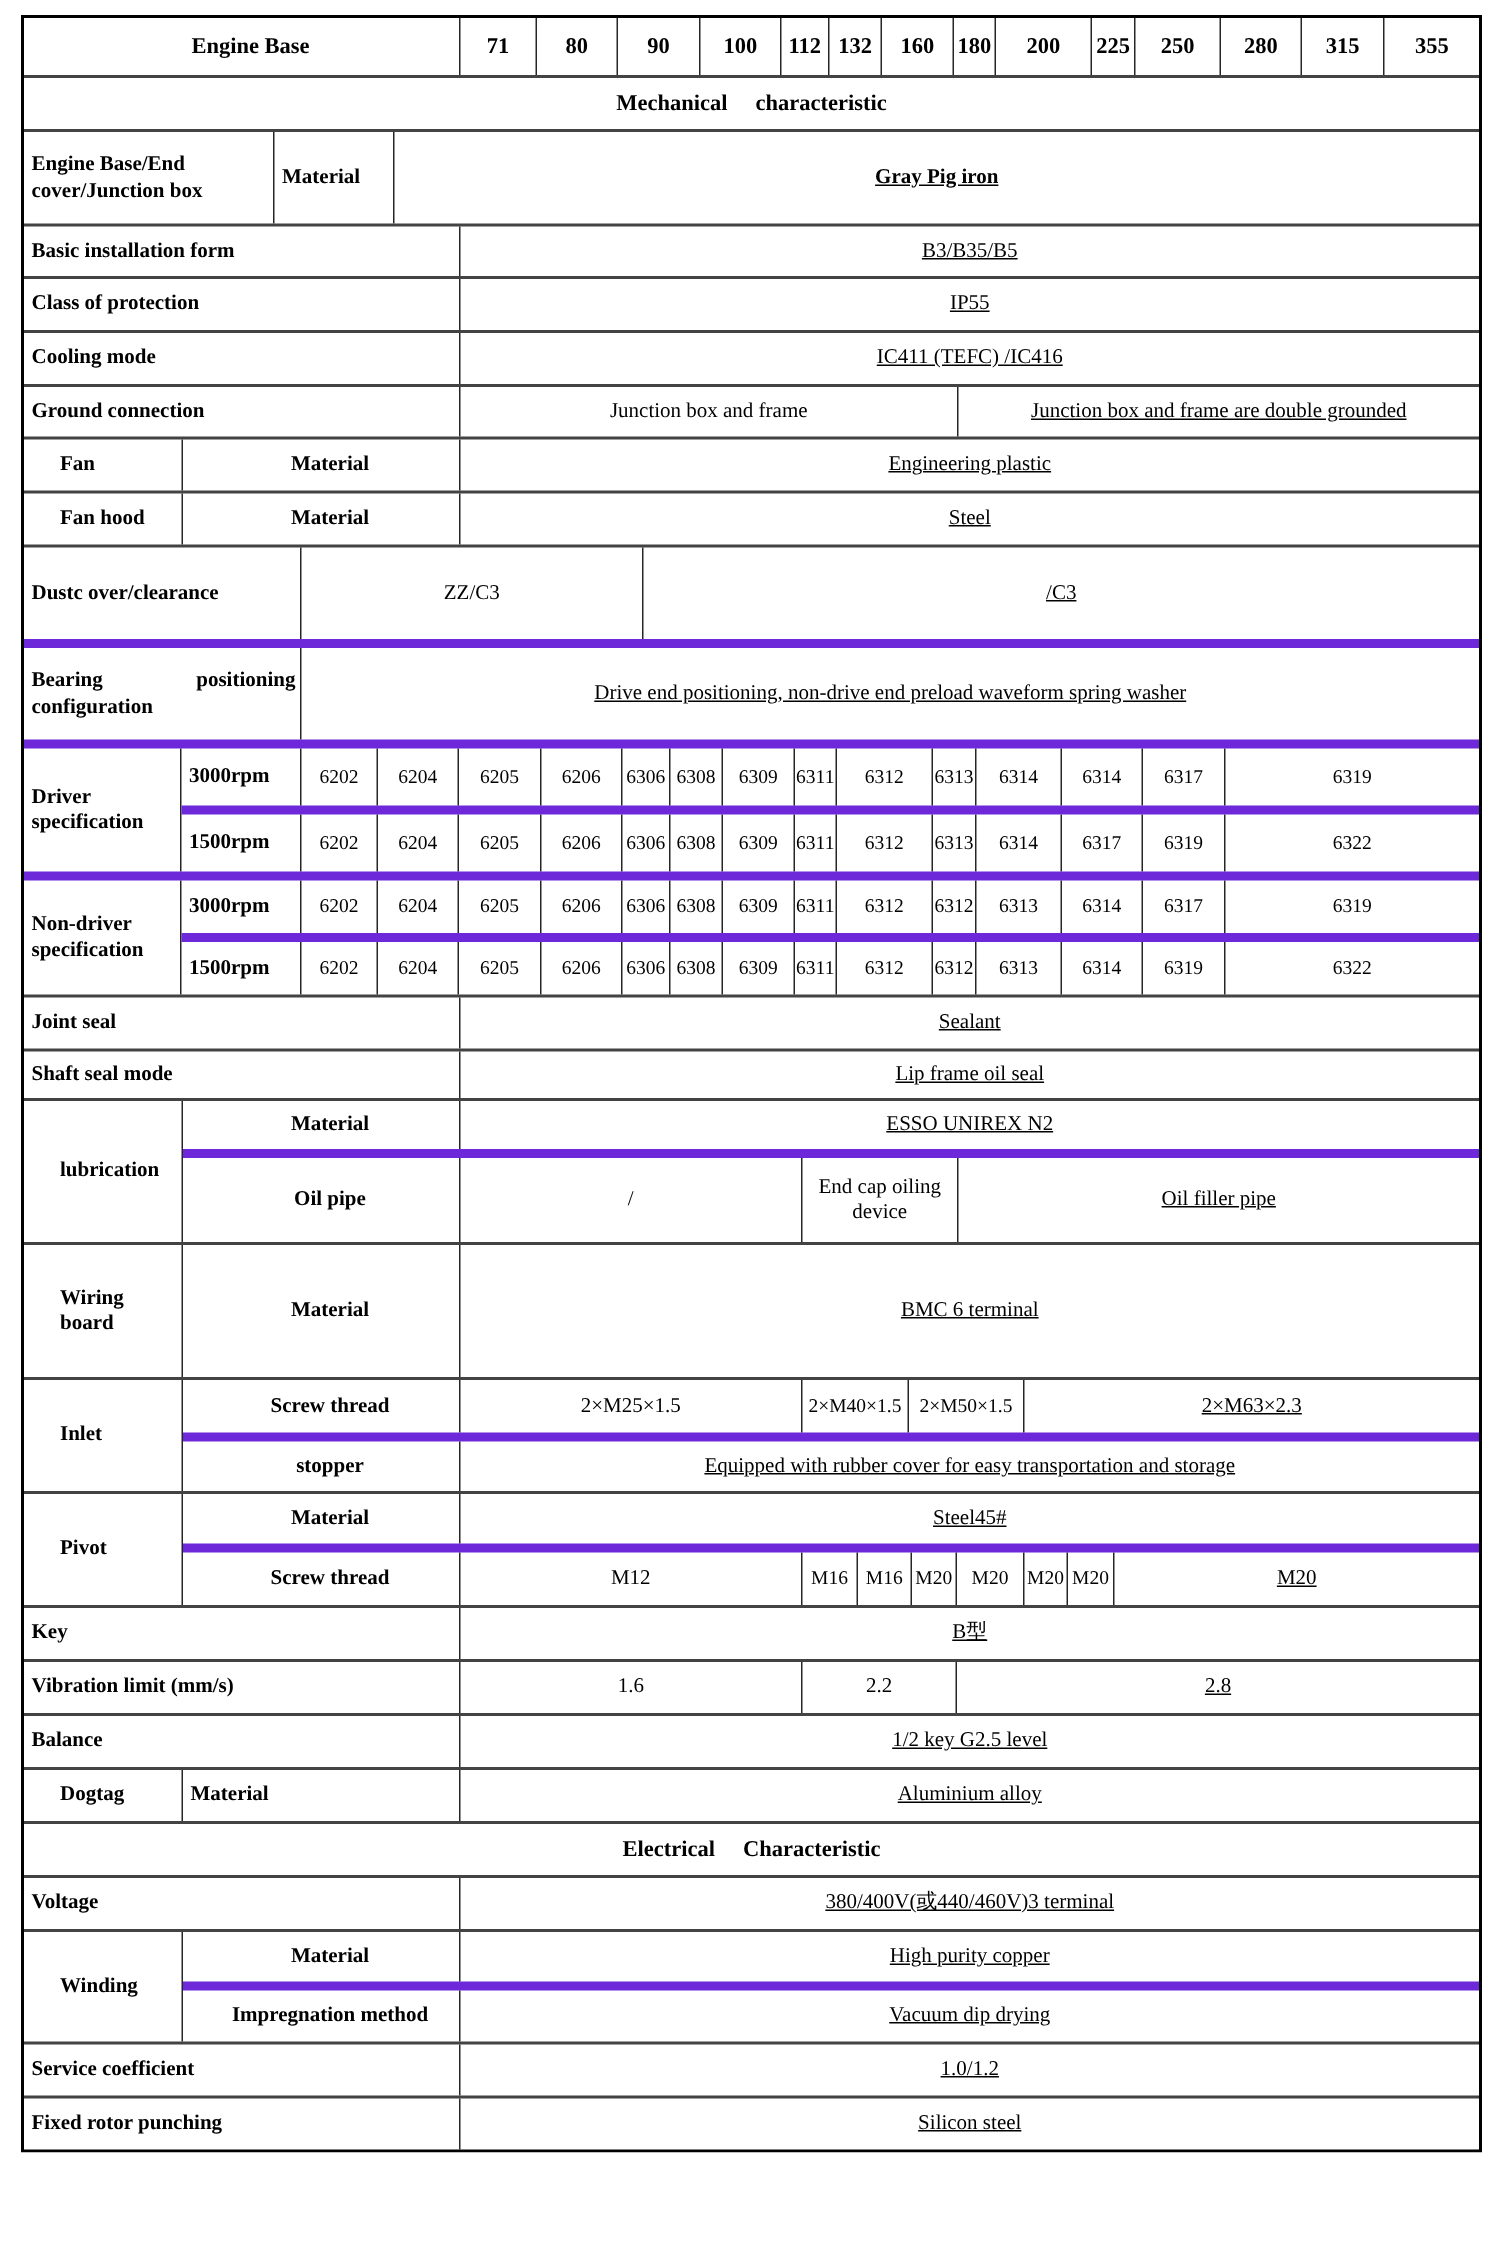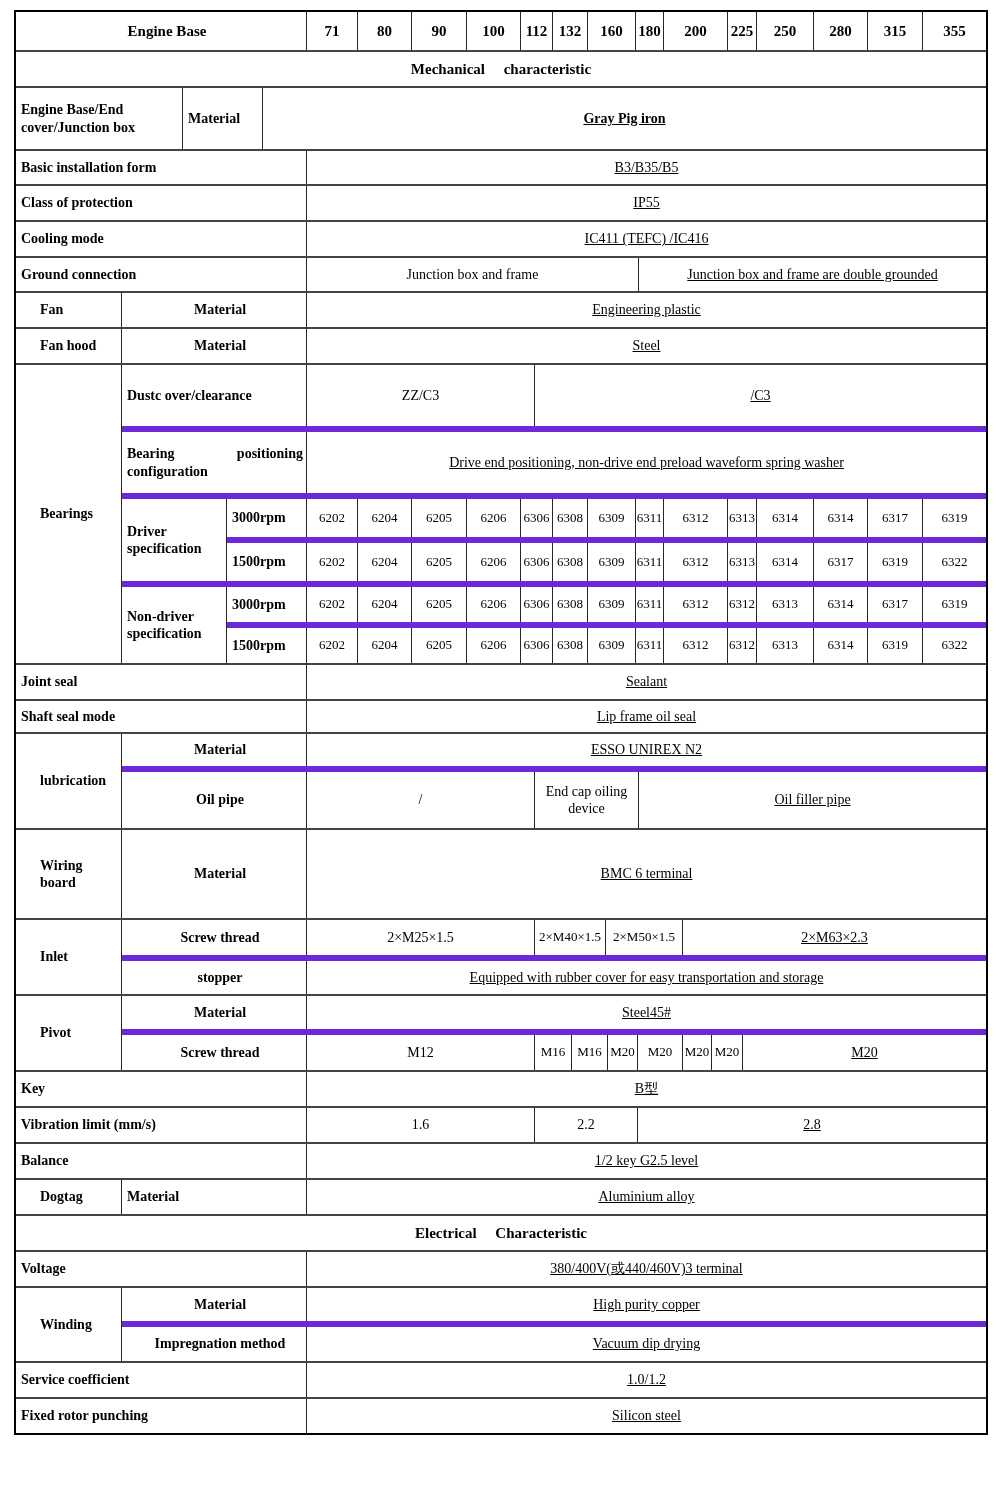--- a/index.html
+++ b/index.html
@@ -108,21 +108,20 @@
     <div class="c d">Engineering plastic</div>
   </div>
 
   <div class="r h34">
     <div class="c lbl wA">Fan hood</div>
     <div class="c ctr wB">Material</div>
     <div class="c d">Steel</div>
   </div>
 
   <div class="grp">
-    <div class="c lbl wA side">Bearings</div>
     <div class="stack">
 
       <div class="r h61">
         <div class="c lbl wB">Dustc over/clearance</div>
         <div class="c x228">ZZ/C3</div>
         <div class="c d">/C3</div>
       </div>
 
       <div class="r h61">
         <div class="c lbl wB">

